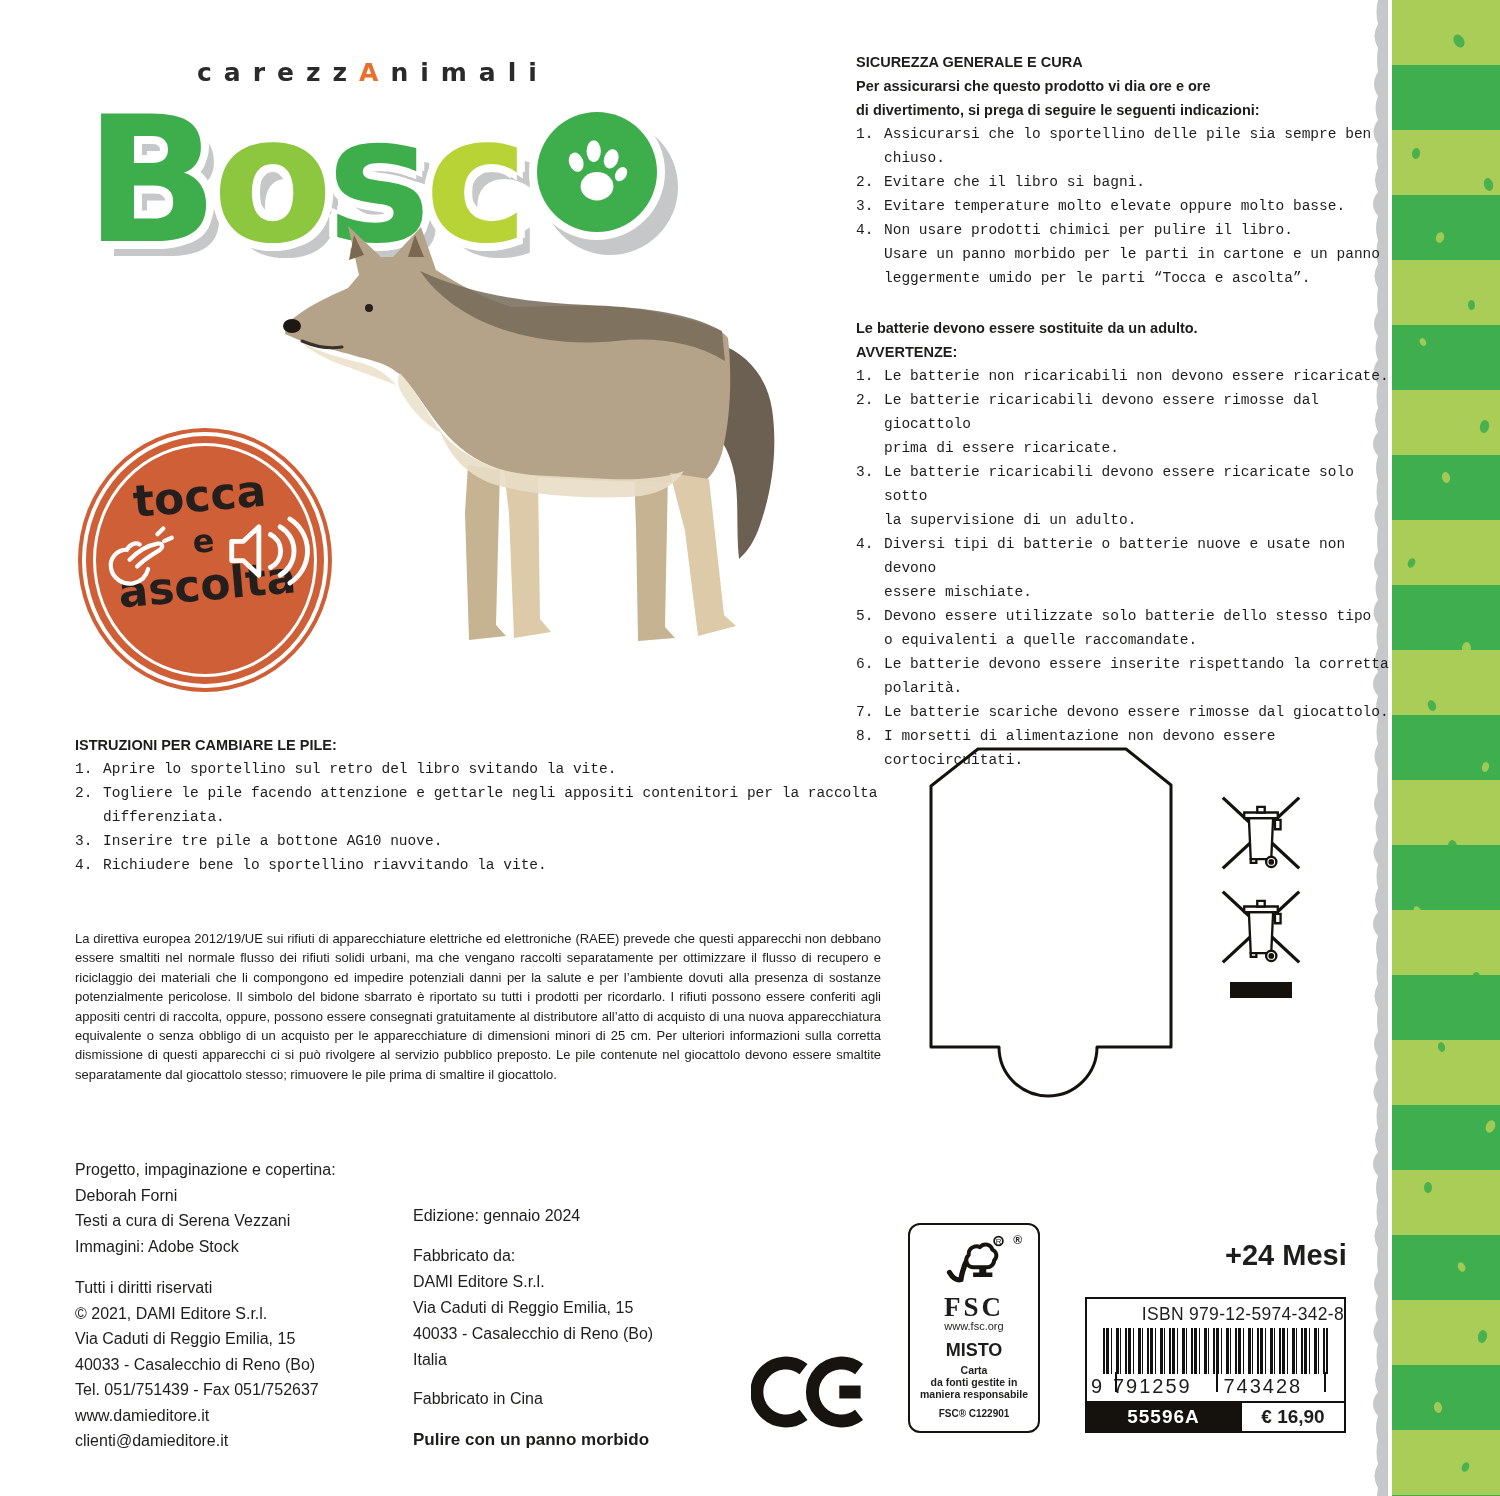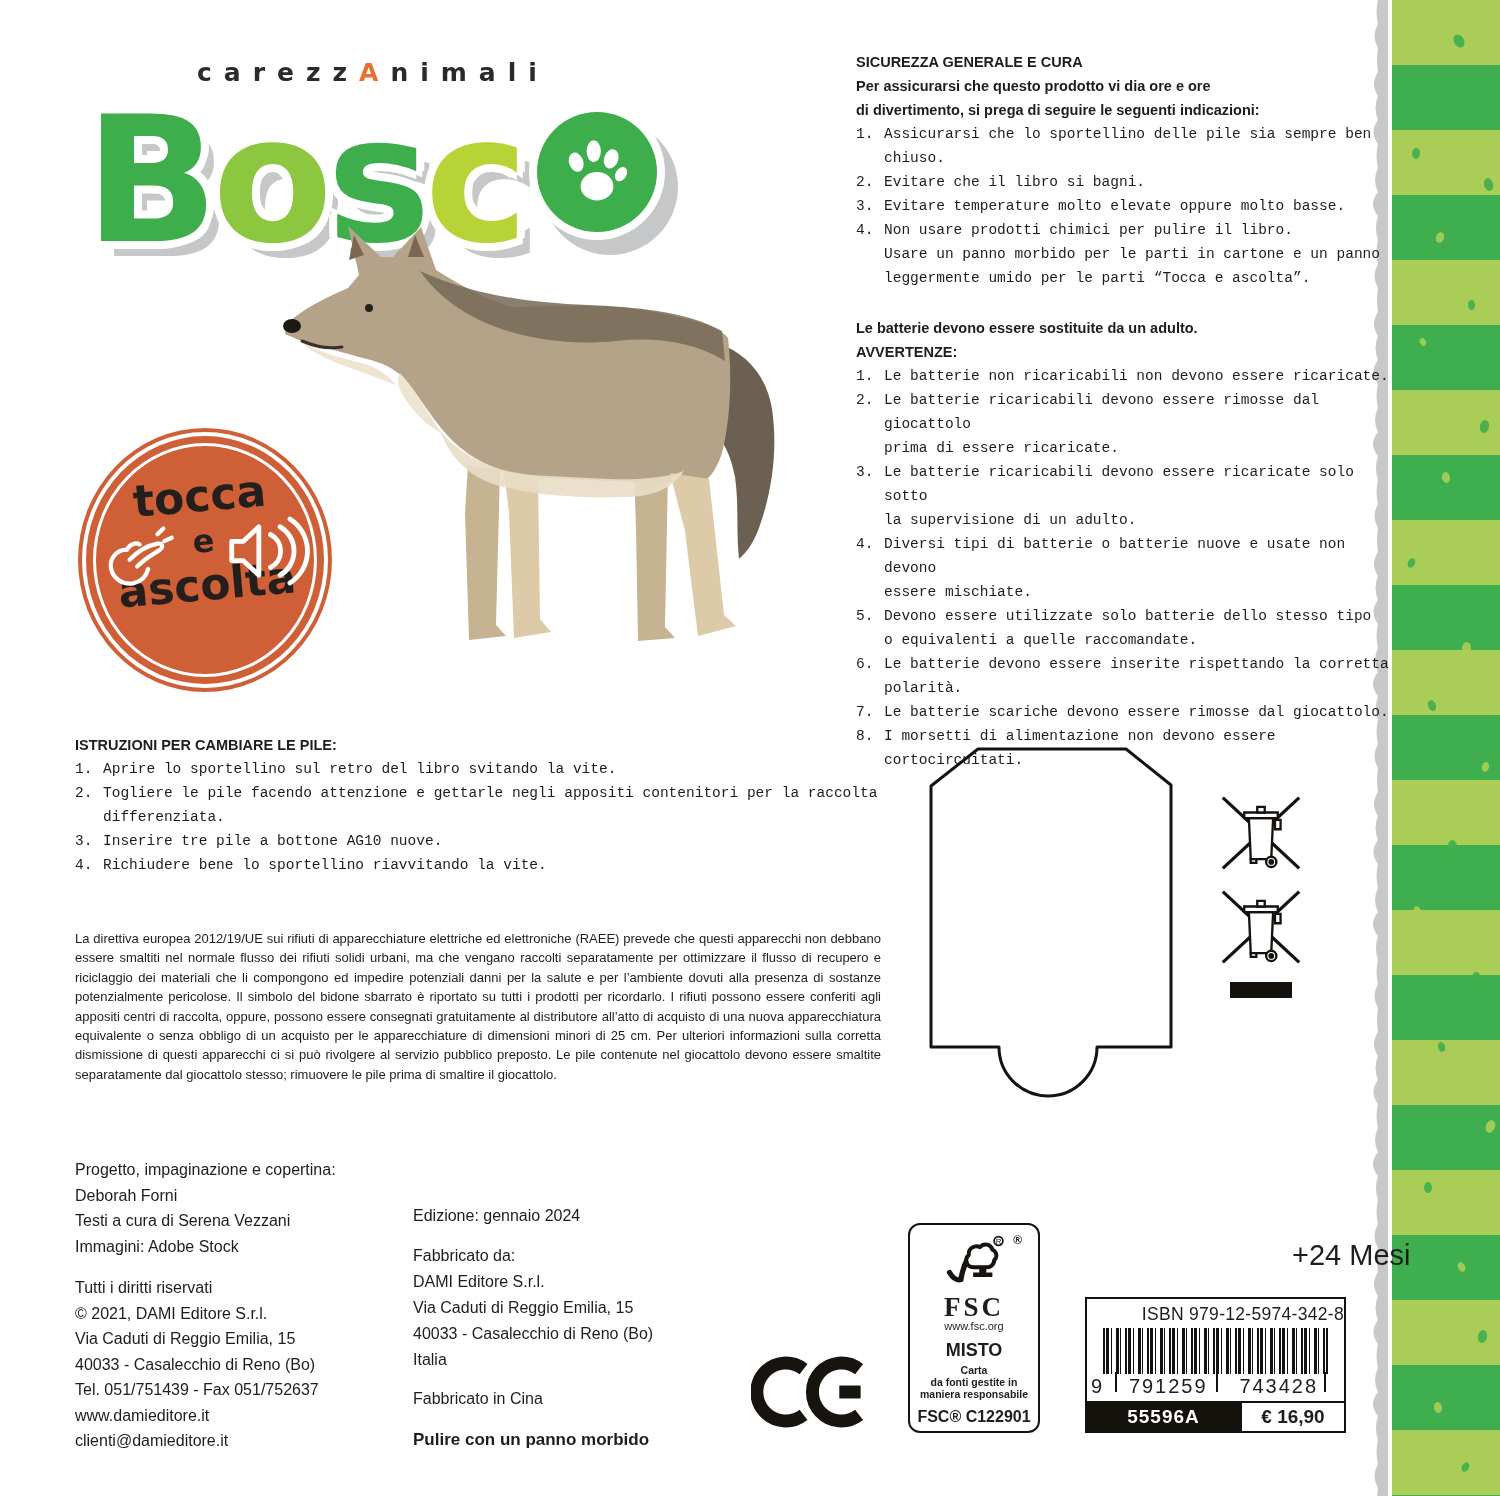--- a/index.html
+++ b/index.html
@@ -105,37 +105,37 @@
   .fsc {
     position: absolute; left: 908px; top: 1223px; width: 132px; height: 210px;
     border: 2px solid #17130e; border-radius: 12px; text-align: center; background:#fff;
   }
   .fsc .tree { margin-top: 9px; }
   .fsc .reg { position: absolute; top: 8px; right: 16px; font-size: 12px; font-weight: bold; }
   .fsc .fname { font-family: "Liberation Serif", serif; font-weight: bold; font-size: 27px; letter-spacing: 3px; line-height: 26px; }
   .fsc .furl { font-size: 11px; line-height: 13px; }
   .fsc .fgrade { font-weight: bold; font-size: 18px; margin-top: 7px; line-height: 20px; }
   .fsc .fdesc { font-size: 10.5px; line-height: 12px; margin-top: 4px; white-space: pre-line; font-weight: bold; }
-  .fsc .flic { font-weight: bold; font-size: 16px; margin-top: 8px; }
-  .age { position: absolute; left: 1292px; top: 1239px; font-size: 29px; font-weight: normal; }
+  .fsc .flic { font-weight: bold; font-size: 10px; margin-top: 8px; }
+  .age { position: absolute; left: 1225px; top: 1239px; font-size: 29px; font-weight: bold; }
 
   
   .barcode { position: absolute; left: 1085px; top: 1297px; width: 261px; height: 136px; border: 2px solid #111; background: #fff; }
   .barcode .ilabel { text-align: right; font-size: 17.5px; margin-top: 5px; letter-spacing: .3px; }
   .barcode .bars {
     position: relative; height: 46px; margin: 3px 16px 0;
     background: repeating-linear-gradient(90deg,
       #111 0 2px, #fff 2px 3px, #111 3px 6px, #fff 6px 8px, #111 8px 9px,
       #fff 9px 13px, #111 13px 16px, #fff 16px 17px, #111 17px 18px, #fff 18px 22px);
   }
   .barcode .guard { position: absolute; bottom: -18px; width: 2px; height: 20px; background: #111; }
   .g1 { left: 12px; } .g2 { left: 50%; } .g3 { right: 2px; }
   .barcode .digits { display: flex; padding: 0 10px 0 4px; font-size: 20px; margin-top: 1px; }
   .barcode .digits .d1 { width: 22px; }
-  .barcode .digits .grp { flex: 1; text-align: center; letter-spacing: 2px; }
+  .barcode .digits .grp { flex: 1; letter-spacing: 2px; }
   .barcode .brow { position: absolute; left: 0; right: 0; bottom: 0; height: 30px; border-top: 2px solid #111; display: flex; }
   .barcode .bcode { width: 153px; background: #15120e; color: #fff; font-weight: bold; font-size: 19px;
                     display: flex; align-items: center; justify-content: center; letter-spacing: 1px; }
   .barcode .bprice { flex: 1; border-left: 2px solid #111; font-weight: bold; font-size: 19px;
                      display: flex; align-items: center; justify-content: center; text-align: center; }
 </style>
 </head>
 <body>
 
 <div class="page">

